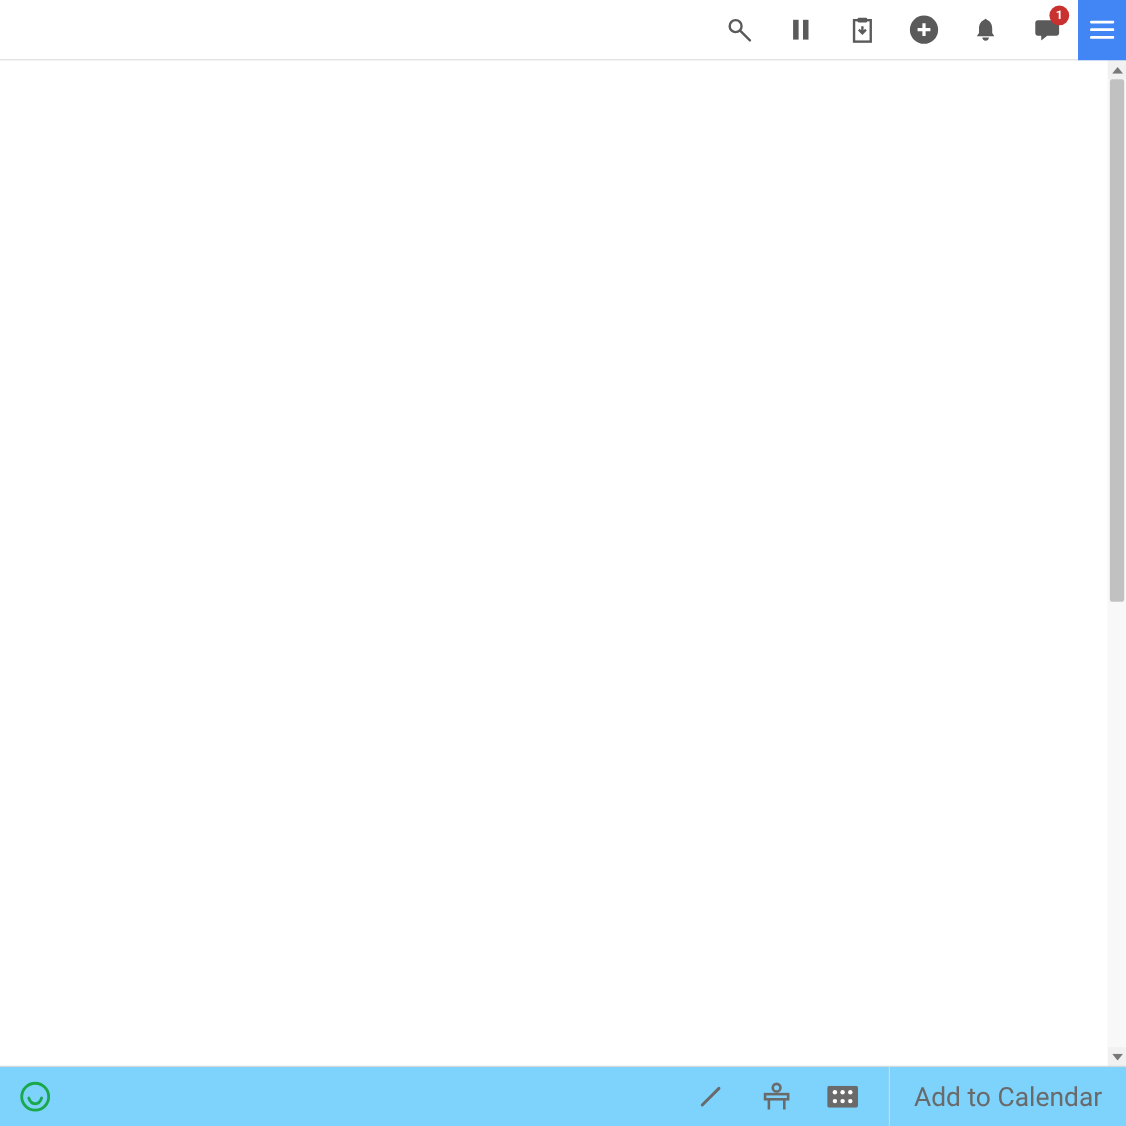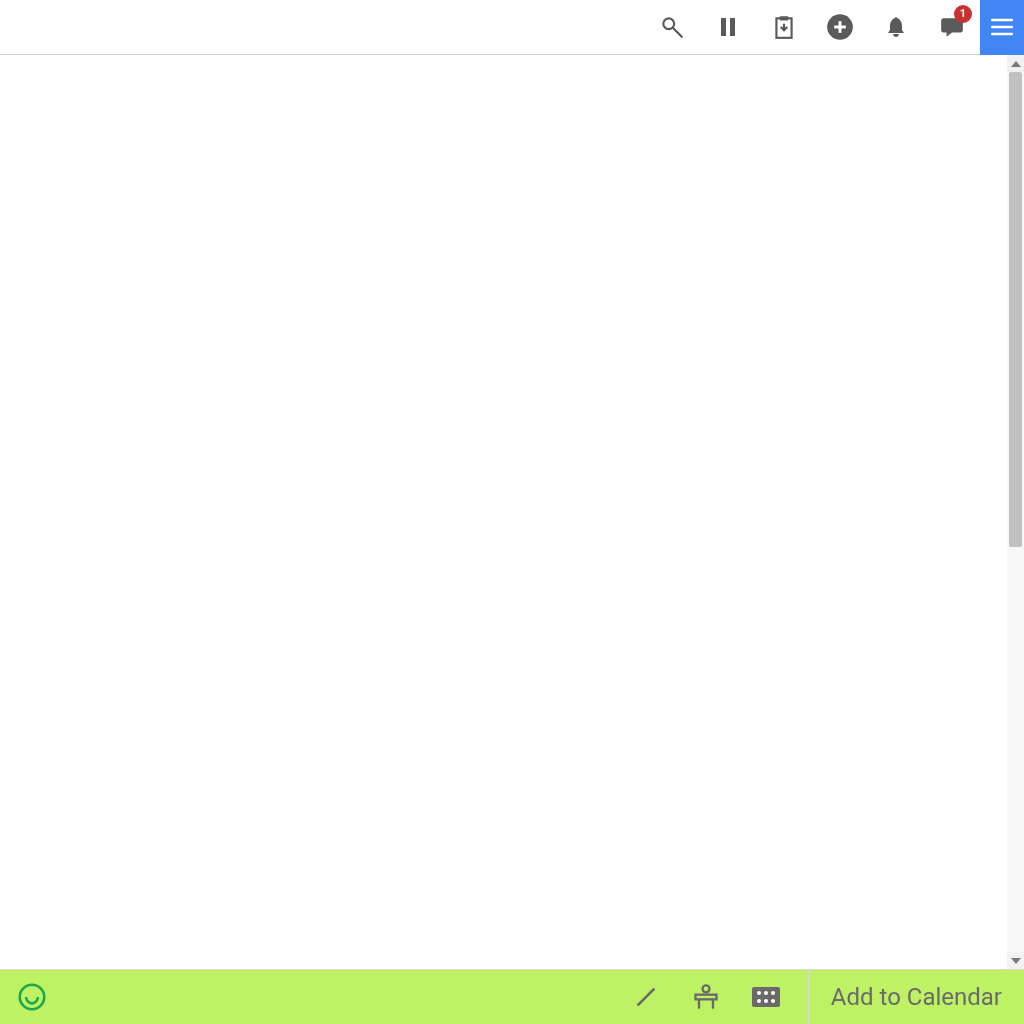--- a/index.html
+++ b/index.html
@@ -121,21 +121,21 @@
       border-radius: 2px;
     }
     
     
     .bottom-toolbar {
       position: absolute;
       bottom: 0;
       left: 0;
       right: 0;
       height: 55px;
-      background: #bef264;
+      background: #7dd3fc;
       border-top: 1px solid #d8d8d8;
       display: flex;
       align-items: center;
     }
     
     .bottom-left {
       padding-left: 18px;
     }
     
     .bottom-spacer {

